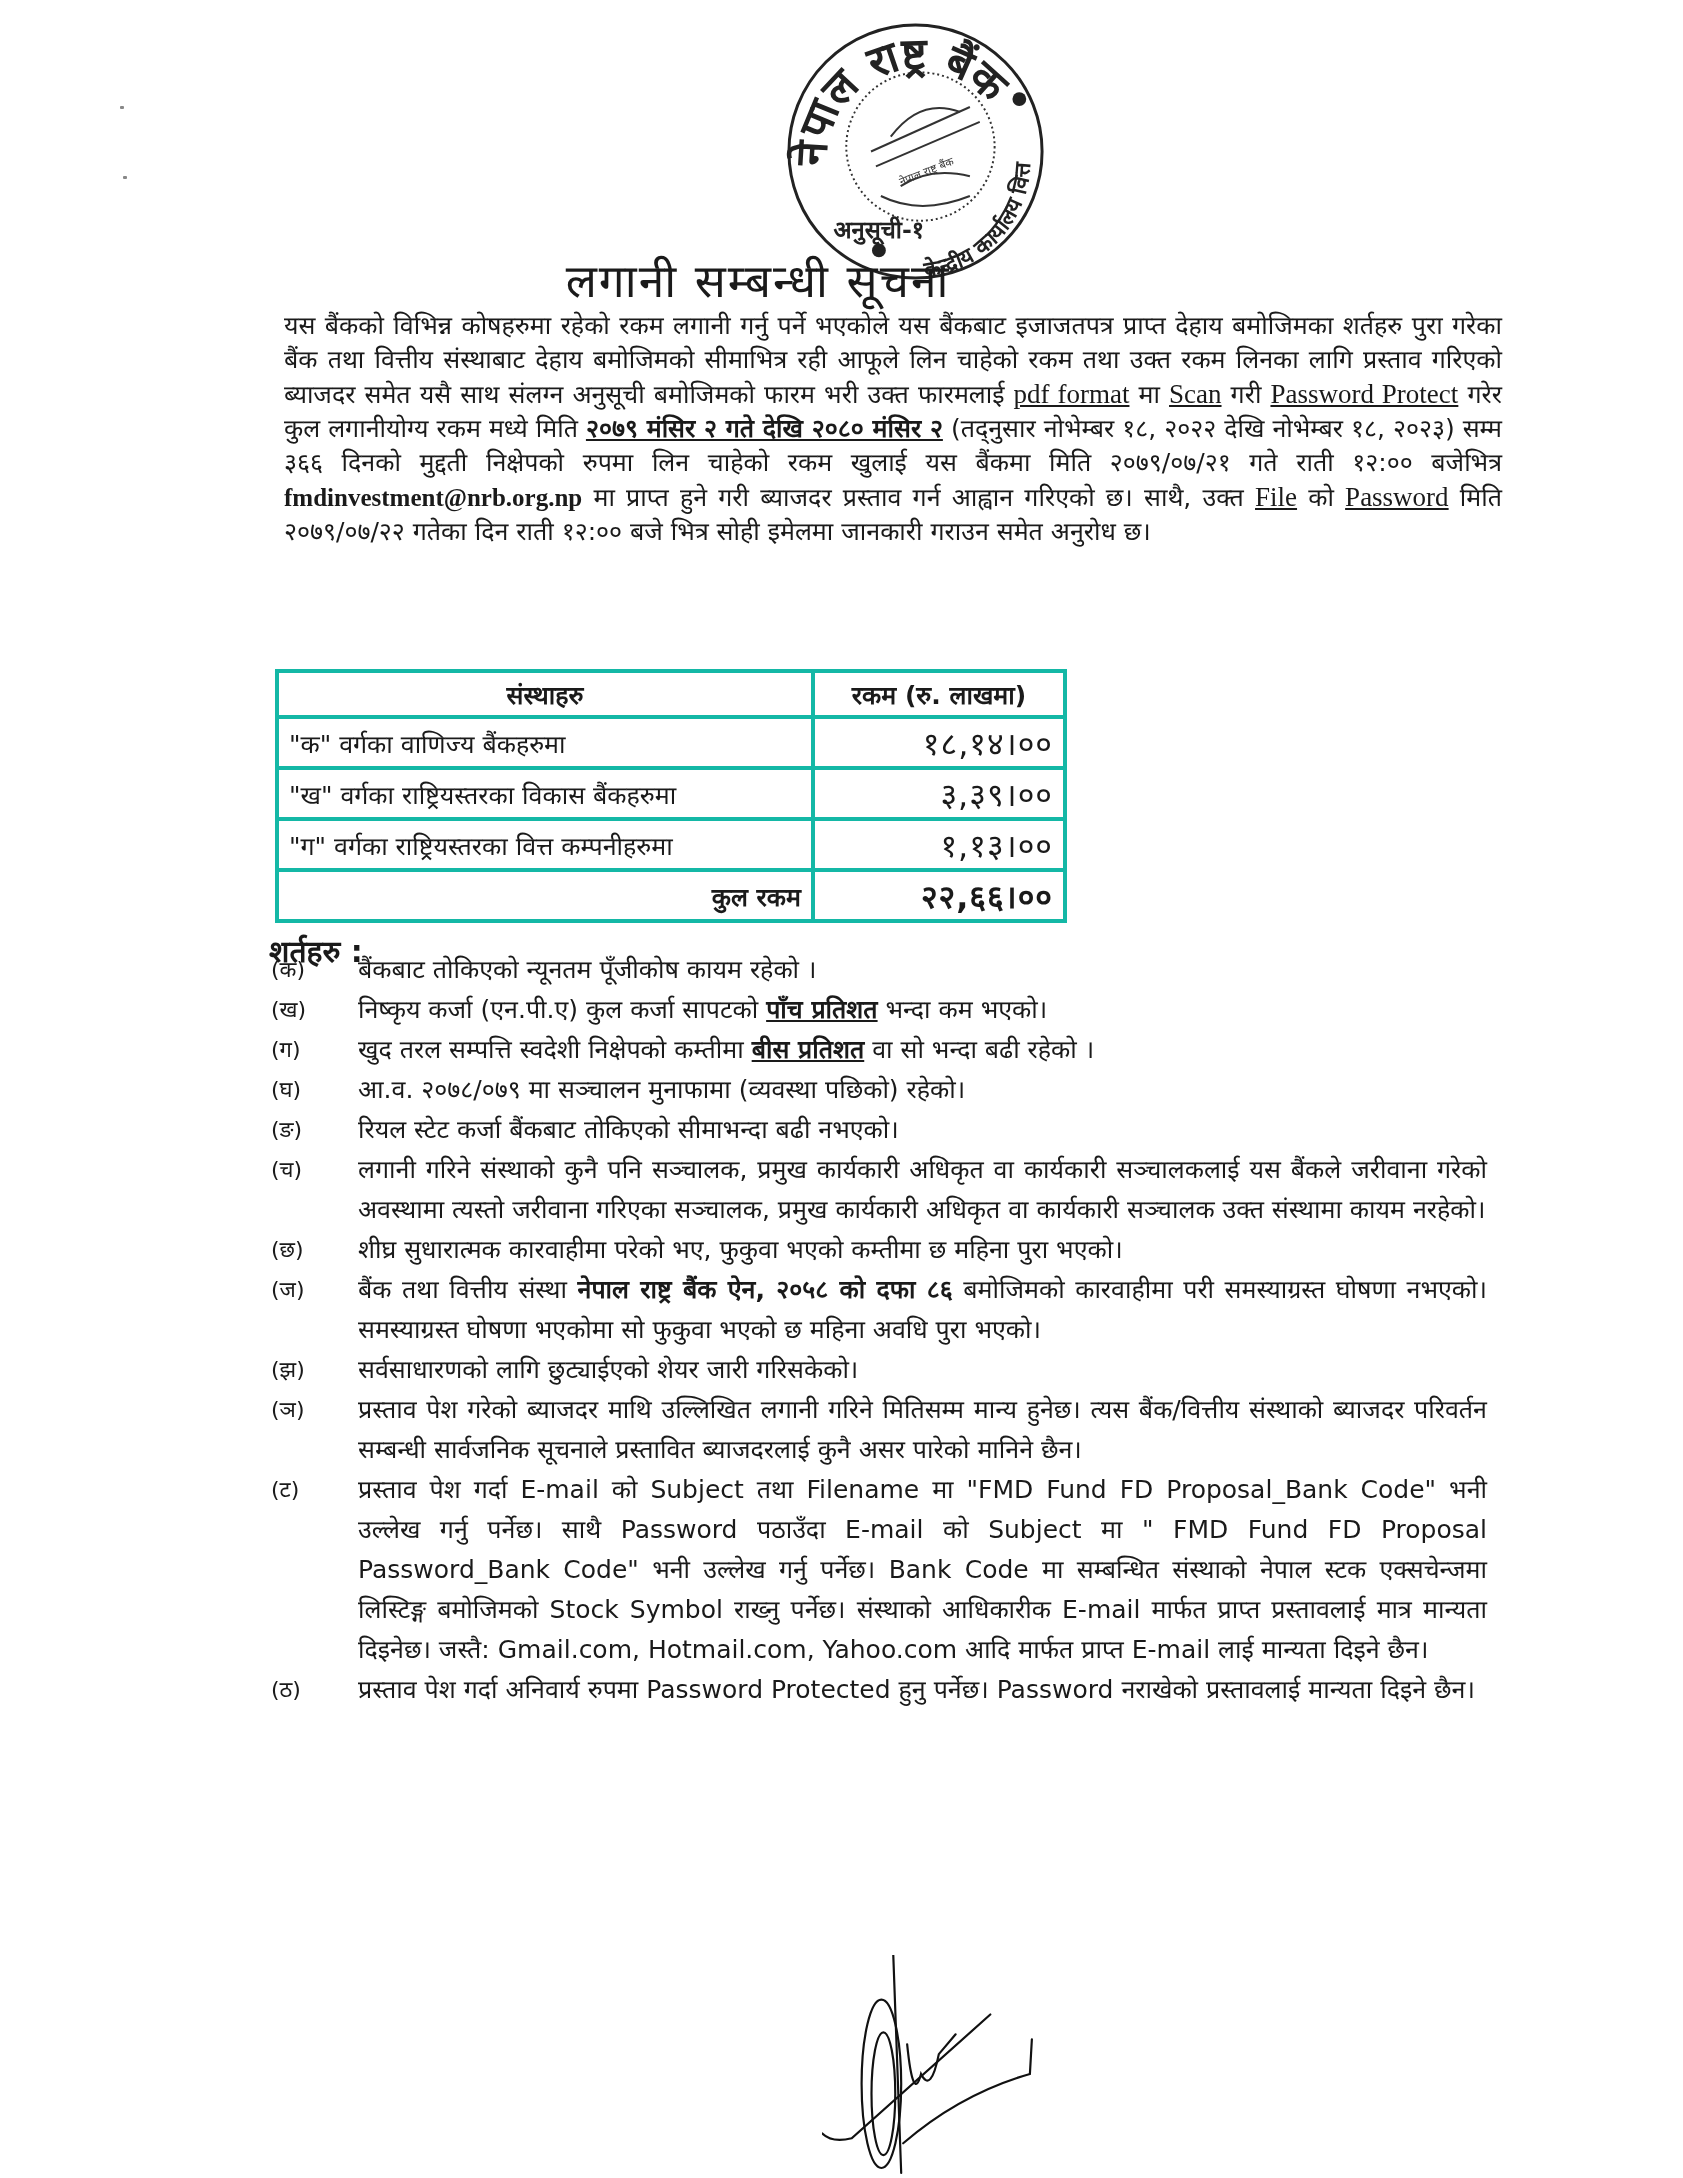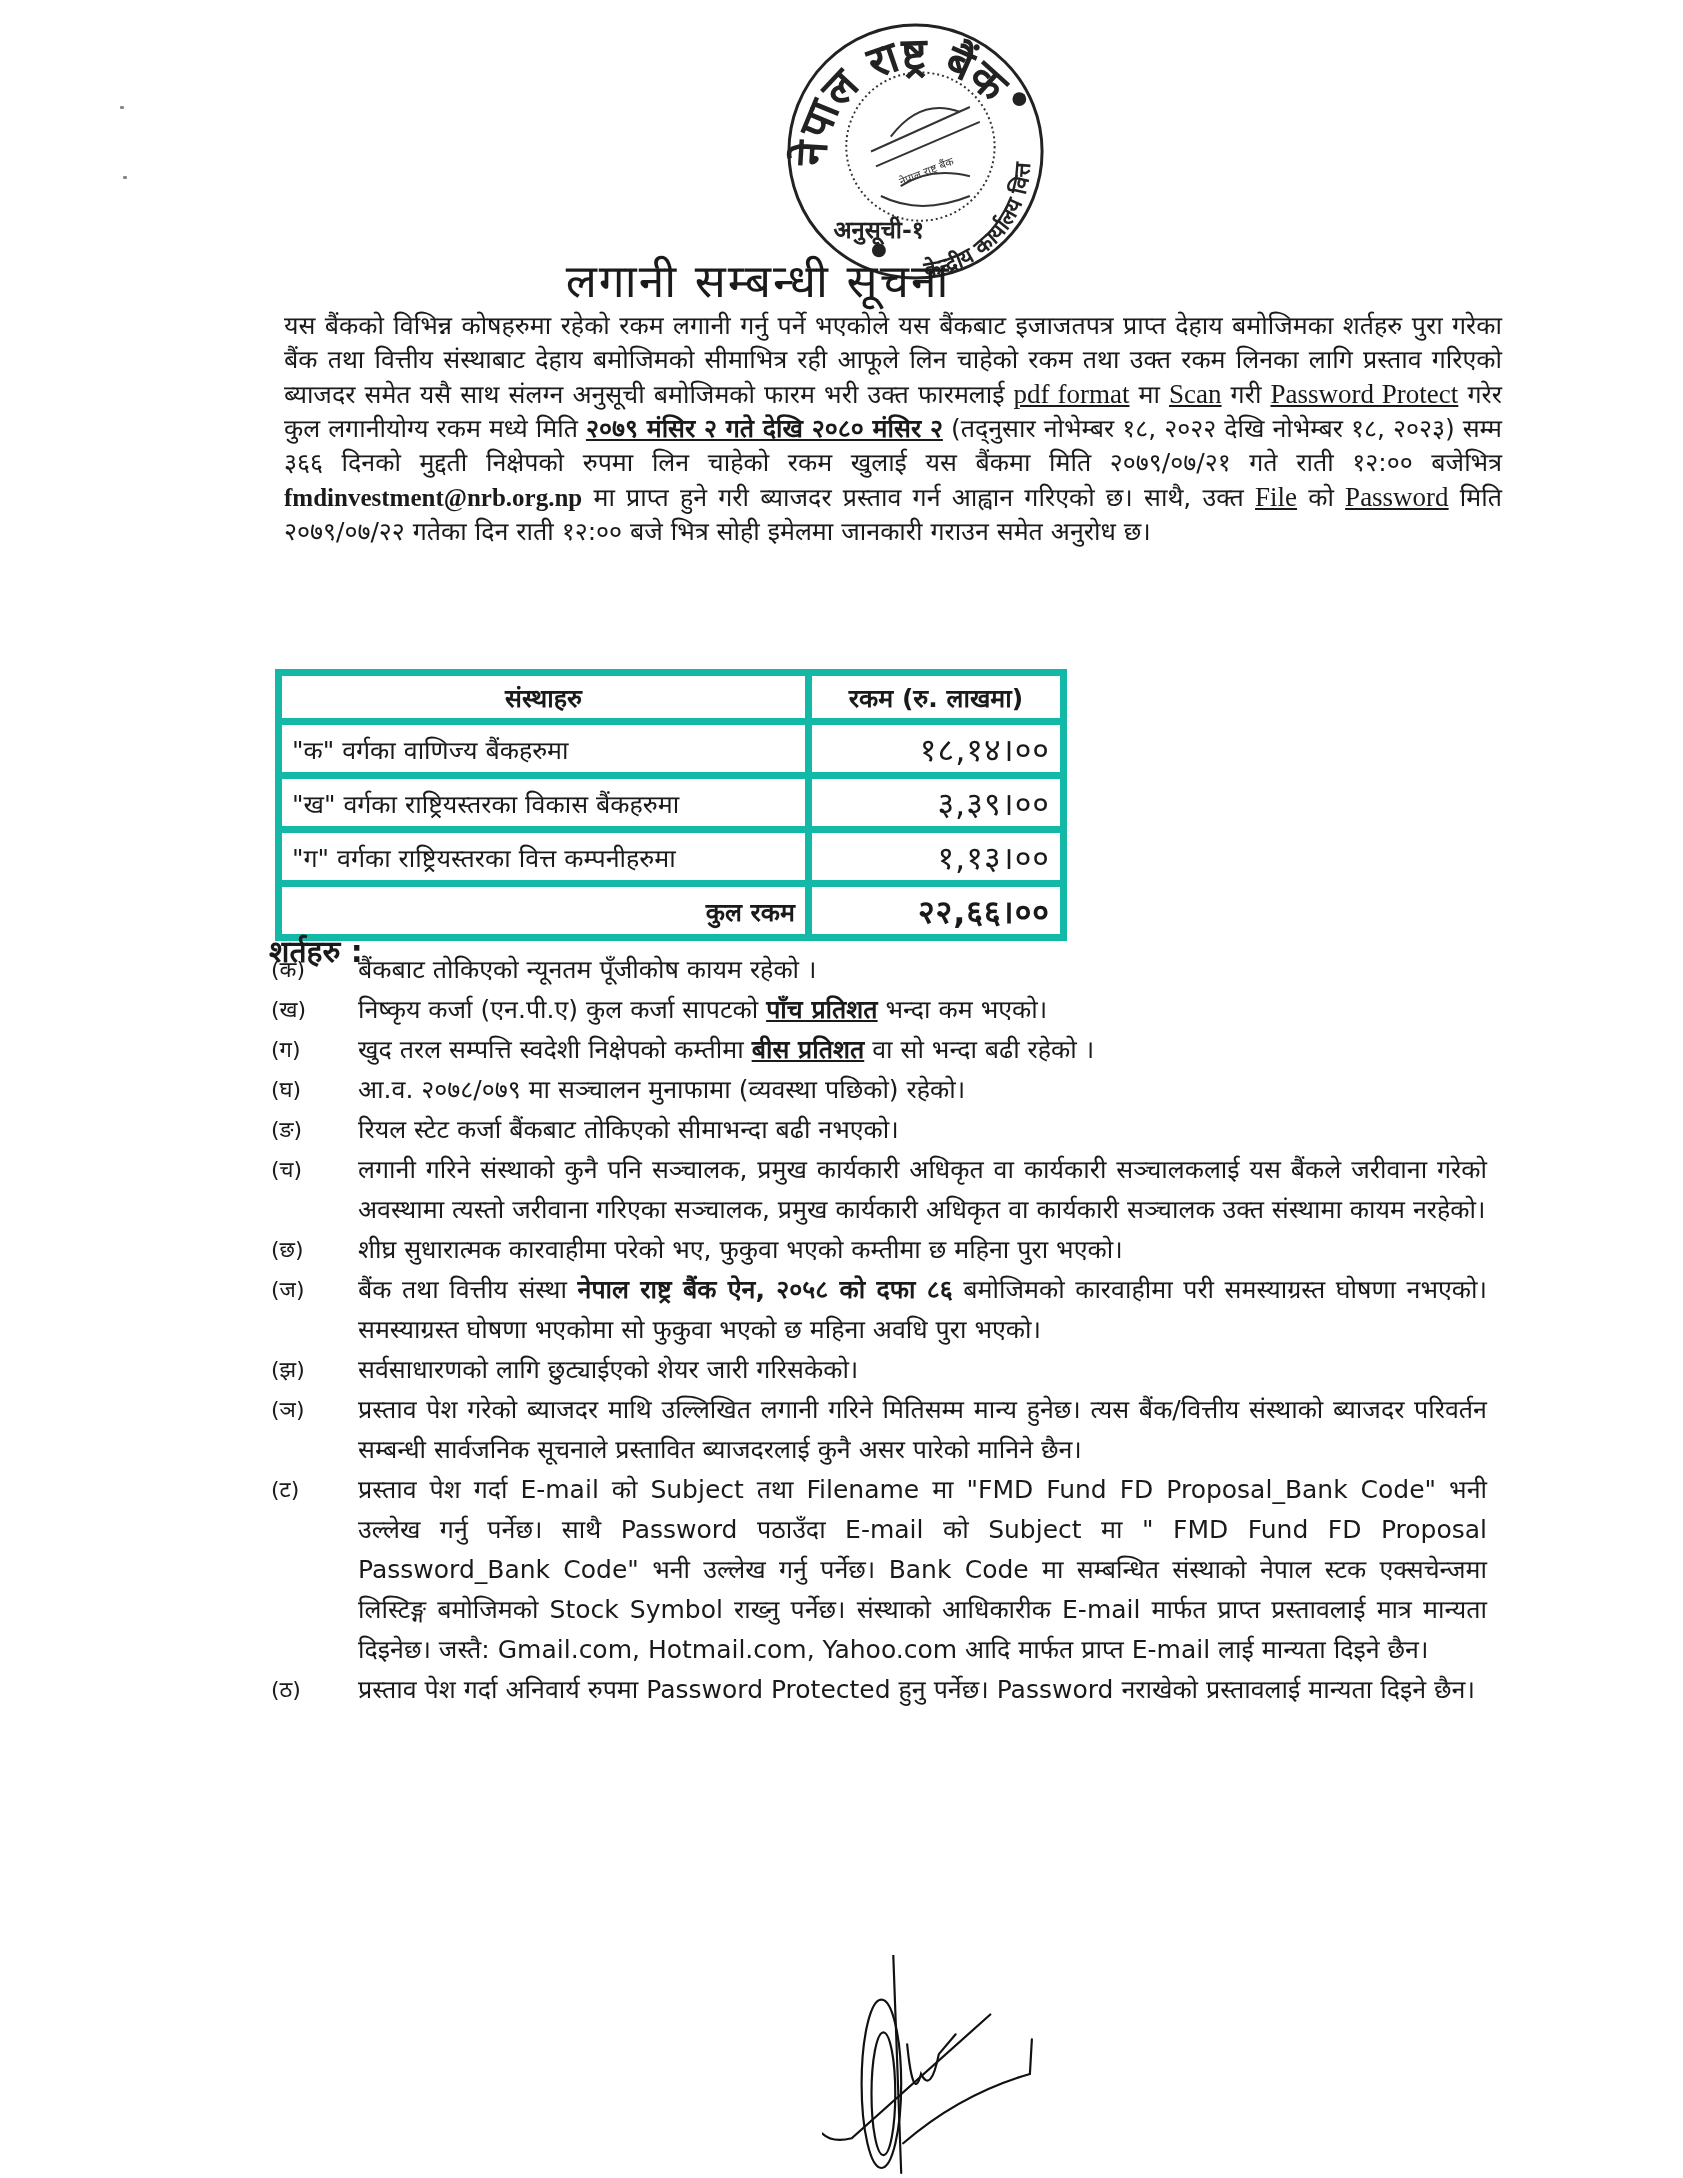--- a/index.html
+++ b/index.html
@@ -26,21 +26,21 @@
   .para .u { text-decoration: underline; font-weight: bold; }
   .para .email { font-family: "Liberation Serif", serif; font-weight: bold; }
   .para .lat { font-family: "Liberation Serif", serif; font-size: 27px; text-decoration: underline; }
 
   table.alloc {
     position: absolute; left: 275px; top: 669px; width: 792px;
     border-collapse: collapse; font-family: "DejaVu Sans", sans-serif;
     font-size: 25px;
   }
   table.alloc td, table.alloc th {
-    border: 7px solid #14b8a6; padding: 2px 10px; height: 38px;
+    border: 4px solid #14b8a6; padding: 2px 10px; height: 38px;
   }
   table.alloc th { font-weight: bold; text-align: center; }
   table.alloc td.num { text-align: right; width: 228px; font-size: 32px; letter-spacing: 1px; }
   table.alloc tr.total td { font-weight: bold; }
   table.alloc tr.total td.lbl { text-align: right; margin-top: 16px; }
 
   .cond-head {
     position: absolute; left: 269px; top: 930px; font-size: 30px; font-weight: bold;
     font-family: "DejaVu Sans", sans-serif;
   }

